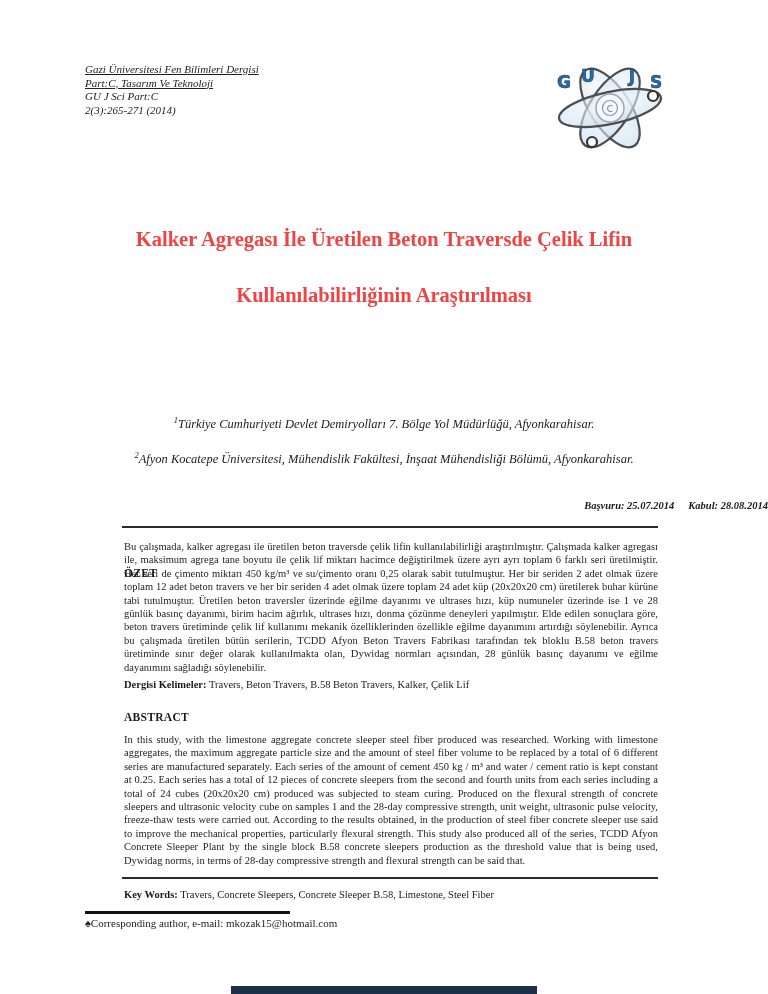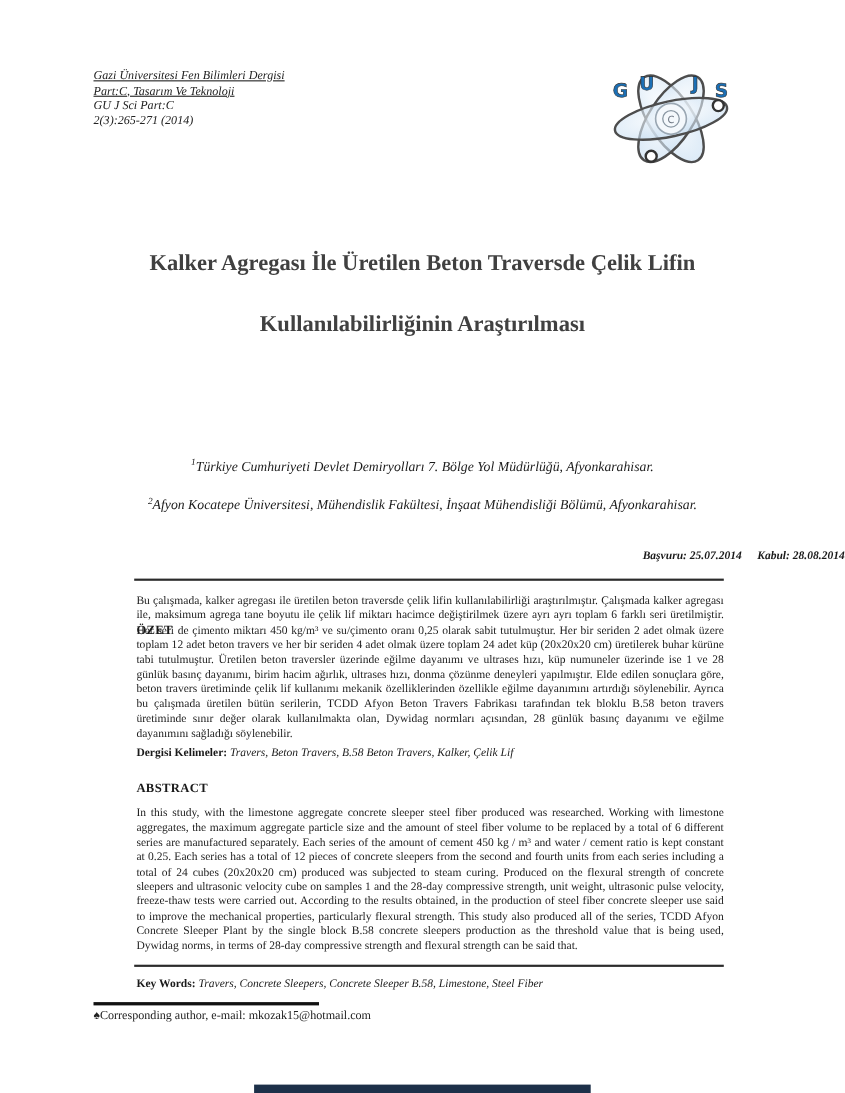--- a/index.html
+++ b/index.html
@@ -10,21 +10,21 @@
   
   .journal{position:absolute;left:85px;top:63px;font-size:11px;line-height:13.5px;
            font-weight:normal;font-style:italic;color:#222;}
   .journal .u{text-decoration:underline;}
 
   
   .logo{position:absolute;left:548px;top:58px;width:124px;height:98px;}
 
   
   .title{position:absolute;left:0;top:228px;width:768px;text-align:center;
-         font-size:20.5px;font-weight:bold;color:#404040;}
+         font-size:20.5px;font-weight:bold;color:#ef4444;}
   .title .t-line{margin-bottom:33px;}
 
   
   .authors{position:absolute;left:0;top:346px;width:768px;text-align:center;font-size:13.5px;}
   .authors sup{font-size:9px;}
 
   
   .affil{position:absolute;left:0;width:768px;text-align:center;font-style:italic;font-size:12.5px;}
   .affil sup{font-size:8.5px;font-style:italic;}
   .affil1{top:415px;}
@@ -44,21 +44,21 @@
   .ozet-head{top:567px;}
   .abs-head{top:711px;}
 
   .body-text{position:absolute;left:124px;width:534px;font-size:10.5px;line-height:13.4px;
              text-align:justify;color:#1c1c1c;}
   .ozet-body{top:540px;font-family:Liberation Serif, serif;}
   .abs-body{top:733px;}
 
   .kw-line{position:absolute;left:124px;width:534px;font-size:10.5px;}
   .kw-line .lbl{font-weight:bold;}
-  .kw-line .kws{font-style:italic;}
+  .kw-line .kws{}
   .anahtar{top:679px;}
   .keywords{top:865px;margin-top:24px;}
 
   .footnote{position:absolute;left:85px;top:917px;font-size:11px;color:#222;}
 
   .bottom-bar{position:absolute;left:50%;transform:translateX(-50%);bottom:0;
               width:306px;height:8px;background:#1d3049;}
 </style>
 </head>
 <body>

